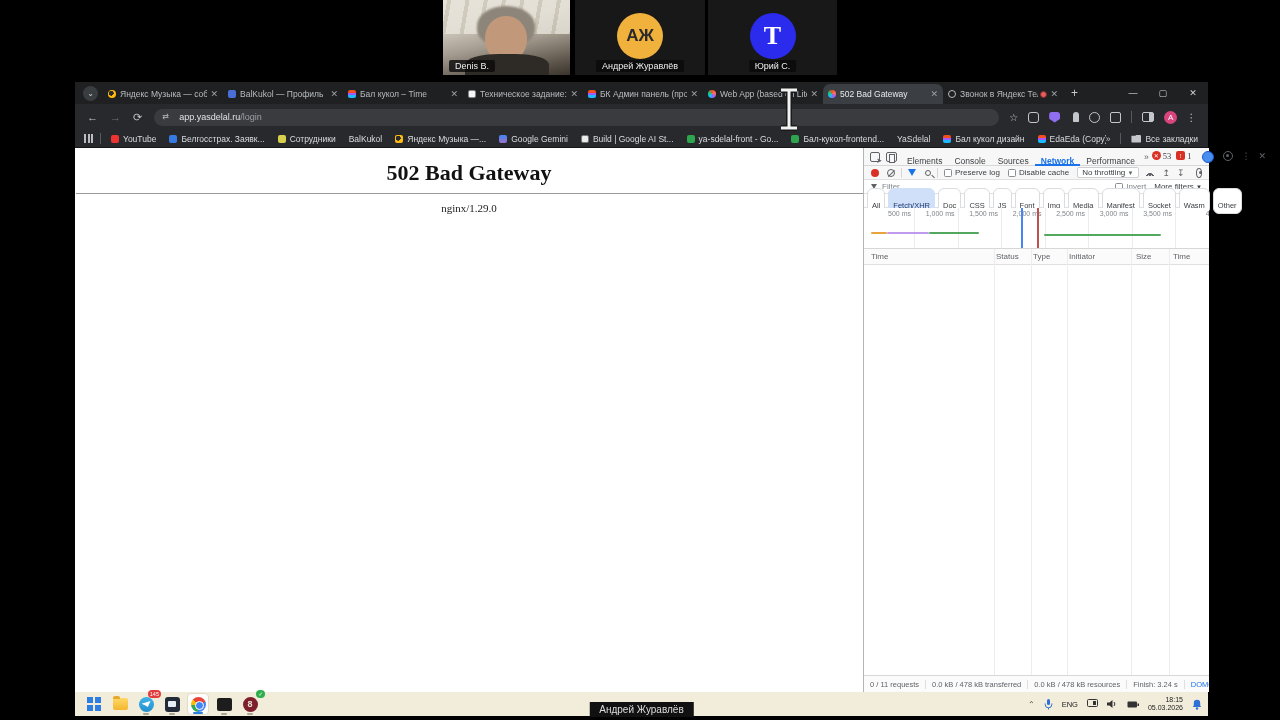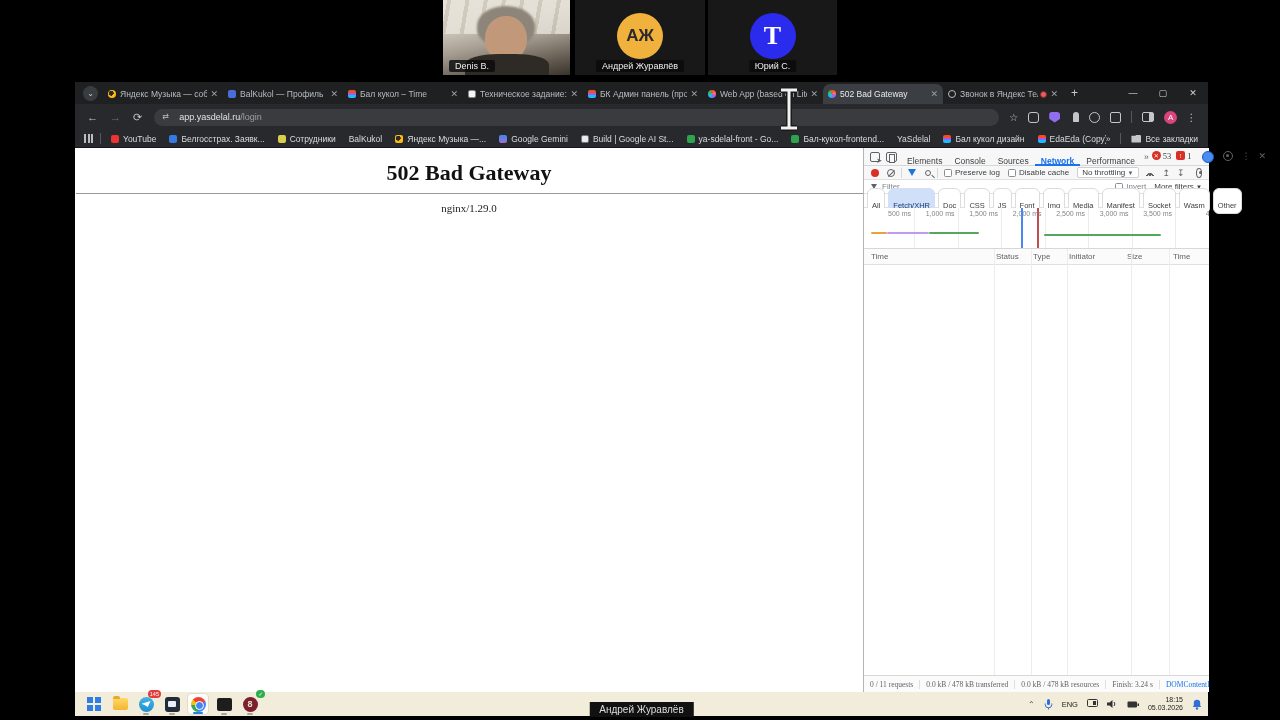--- a/index.html
+++ b/index.html
@@ -182,21 +182,21 @@
   .ov-vline { position:absolute; top:0; width:1.5px; height:41px; }
 
   #nettable { position:absolute; left:0; top:101px; width:345px; height:426px; background:#fff; }
   .th-row { position:absolute; left:0; top:0; width:345px; height:16px; background:#fbfbfb;
     border-bottom:1px solid #e0e0e0; font-size:8px; color:#5f6368; }
   .th { position:absolute; top:3px; }
   .colsep { position:absolute; top:0; width:1px; height:426px; background:#ededed; }
 
   #dt-status { position:absolute; left:0; top:527px; width:345px; height:17px; background:#fbfbfb;
     border-top:1px solid #d7d7d7; display:flex; align-items:center; font-size:7.5px; color:#5f6368;
-    overflow:hidden;font-family:Liberation Serif, serif; }
+    overflow:hidden; }
   .st-item { flex:none; padding:0 6px; border-right:1px solid #e0e0e0; white-space:nowrap; }
   .st-item.accent { color:#1a73e8; border-right:none; }
 
   
   #taskbar { position:absolute; left:0; top:610px; width:1133px; height:24px; background:#f2edda;
     display:flex; align-items:center; }
   .tb-app { position:relative; width:22px; height:22px; margin-left:4px; display:flex;
     align-items:center; justify-content:center; flex:none; }
   .tb-app.active { background:#fdfdfd; border:1px solid #e0dcc8; border-radius:4px; }
   .underline { position:absolute; bottom:0px; left:50%; transform:translateX(-50%); width:6px; height:2px;
@@ -509,21 +509,21 @@
           <div class="ov-vline" style="left: 173px; background: rgb(192, 80, 77);"></div>
           <div class="ov-seg" style="left: 180px; width: 117px; top: 26px; background: rgb(84, 168, 94);"></div>
         </div>
 
       <div id="nettable">
         <div class="th-row" id="thead">
             <span class="th" style="left: 7px;">Time</span>
             <span class="th" style="left: 132px;">Status</span>
             <span class="th" style="left: 169px;">Type</span>
             <span class="th" style="left: 205px;">Initiator</span>
-            <span class="th" style="left: 263px;">Size</span>
+            <span class="th" style="left: 272px;">Size</span>
             <span class="th" style="left: 309px;">Time</span>
           </div>
       <div class="colsep" style="left: 130px;"></div>
           <div class="colsep" style="left: 167px;"></div>
           <div class="colsep" style="left: 203px;"></div>
           <div class="colsep" style="left: 267px;"></div>
           <div class="colsep" style="left: 305px;"></div>
         </div>
 
       <div id="dt-status">

